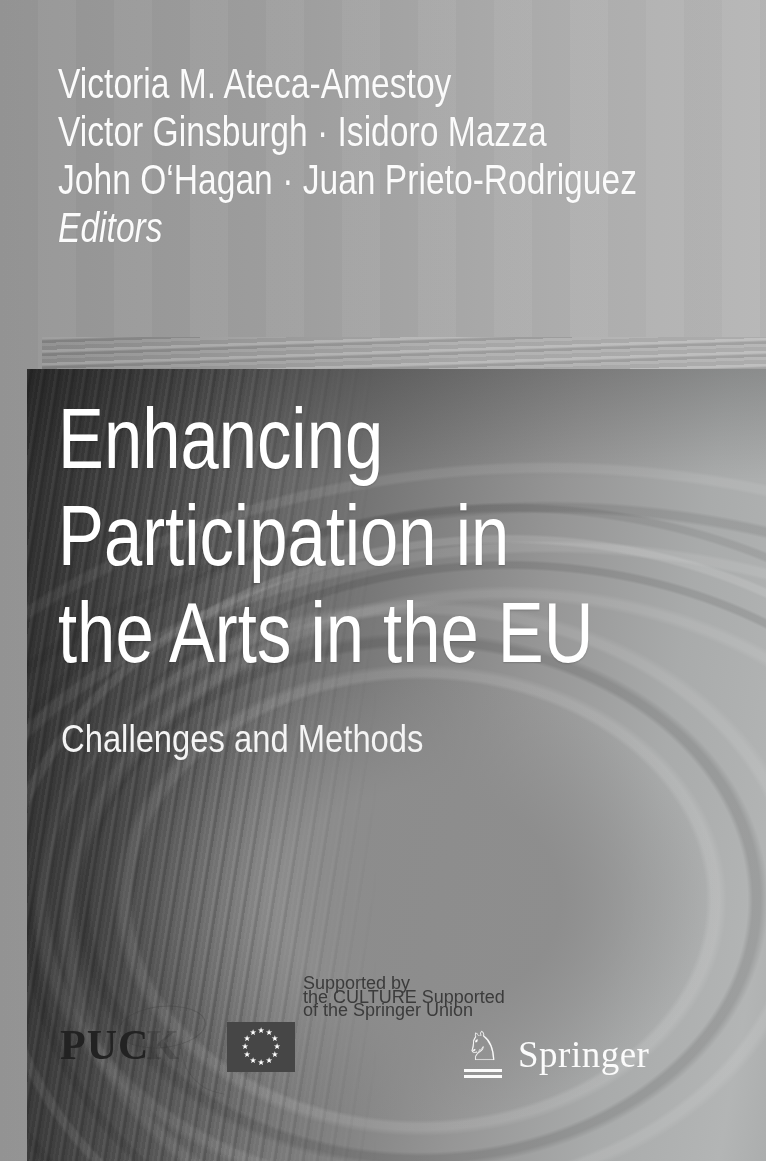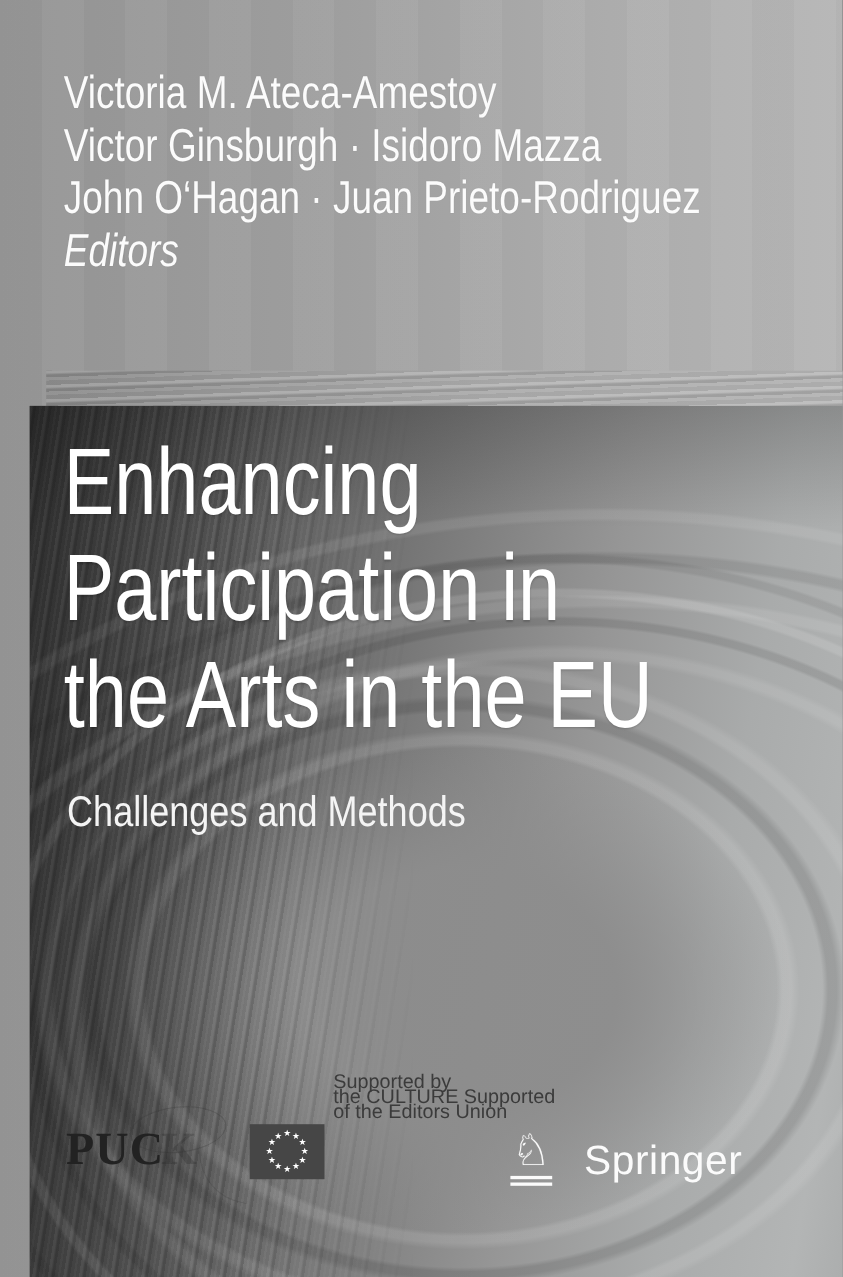--- a/index.html
+++ b/index.html
@@ -131,22 +131,22 @@
   
   .springer{position:absolute;left:462px;top:1026px;display:flex;align-items:flex-start;}
   .horse-box{width:42px;display:flex;flex-direction:column;align-items:center;}
   .horse-glyph{
     color:#fbfbfb;font-size:40px;line-height:40px;
     font-family:"DejaVu Sans",sans-serif;
     text-shadow:0 0 1px rgba(255,255,255,0.4);
   }
   .horse-bar{width:38px;height:3px;background:#fbfbfb;margin-top:3px;}
   .springer-name{
-    margin-left:27px;
-    font-family:Liberation Sans, sans-serif;
+    margin-left:14px;
+    font-family:Liberation Serif, serif;
     color:#fbfbfb;font-size:37px;line-height:58px;
     letter-spacing:0.5px;
   }
 </style>
 </head>
 <body>
 
 <div class="cover">
 
   <div class="editors">
@@ -183,21 +183,21 @@
         <span class="eu-star" style="transform: rotate(210deg) translateY(-16px) rotate(-210deg);">★</span>
         <span class="eu-star" style="transform: rotate(240deg) translateY(-16px) rotate(-240deg);">★</span>
         <span class="eu-star" style="transform: rotate(270deg) translateY(-16px) rotate(-270deg);">★</span>
         <span class="eu-star" style="transform: rotate(300deg) translateY(-16px) rotate(-300deg);">★</span>
         <span class="eu-star" style="transform: rotate(330deg) translateY(-16px) rotate(-330deg);">★</span>
       </div>
   </div>
   <div class="eu-text">
     <div>Supported by</div>
     <div>the CULTURE Supported</div>
-    <div>of the Editors Union</div>
+    <div>of the Springer Union</div>
   </div>
 
   <div class="springer">
     <div class="horse-box">
       <div class="horse-glyph">♘</div>
       <div class="horse-bar"></div>
       <div class="horse-bar"></div>
     </div>
     <div class="springer-name">Springer</div>
   </div>

